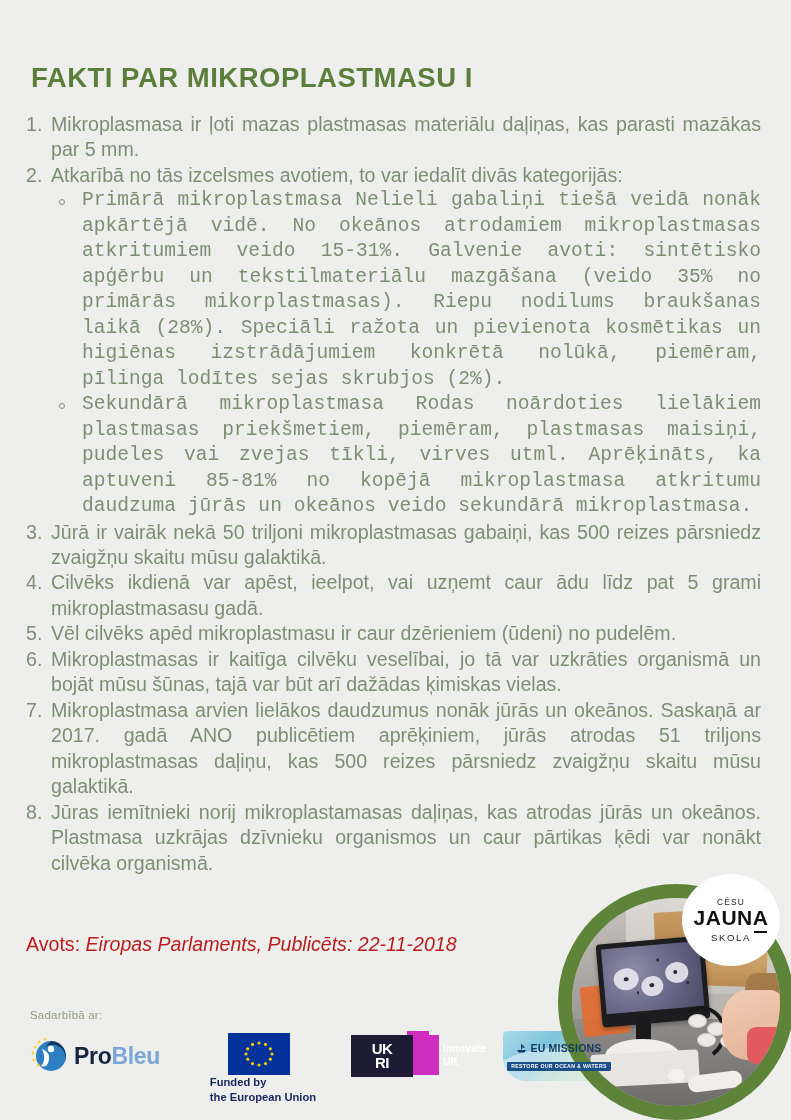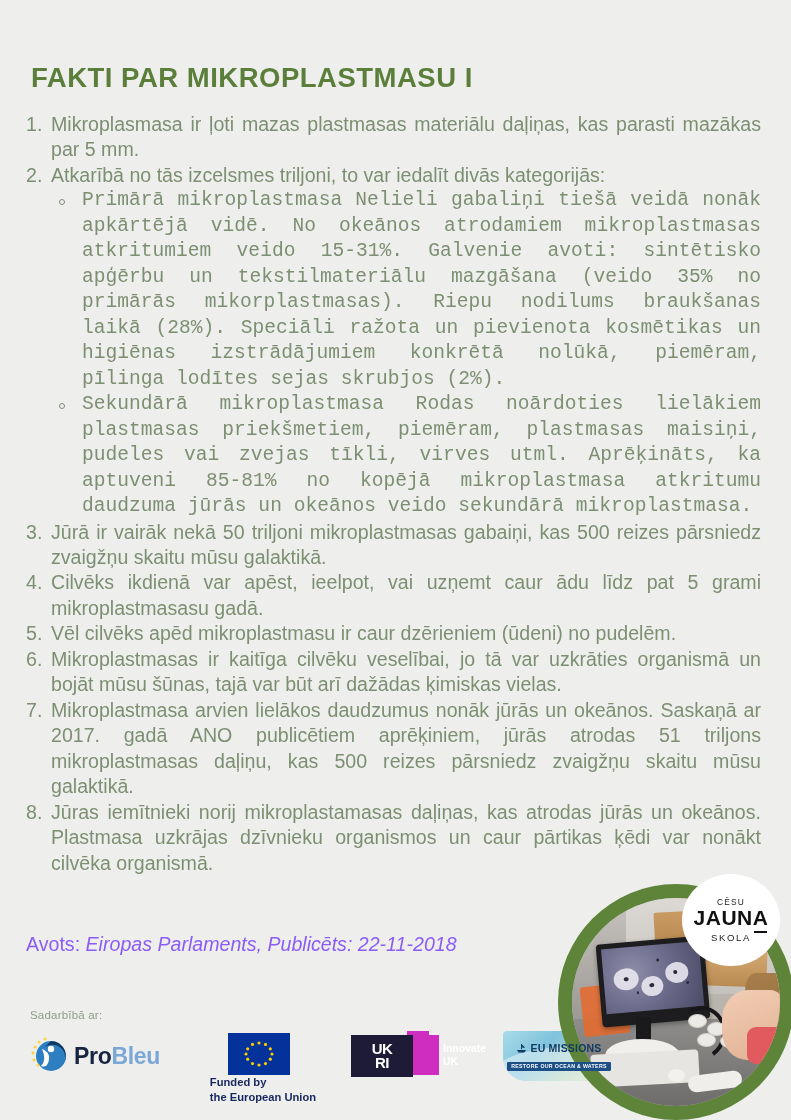--- a/index.html
+++ b/index.html
@@ -95,21 +95,21 @@
     border-radius: 50%;
     box-sizing: border-box;
   }
 
   
   .source {
     position: absolute;
     left: 26px;
     top: 933px;
     font-size: 19.6px;
-    color: #8b5cf6;
+    color: #b91c1c;
   }
   .source .em {
     font-style: italic;
   }
 
   
   .partners-label {
     position: absolute;
     left: 30px;
     top: 1009px;
@@ -468,21 +468,21 @@
   <h1 class="title">FAKTI PAR MIKROPLASTMASU I</h1>
 
   <div class="content">
     <ol class="facts">
 
       <li class="fact" style="--num: &quot;1.&quot;;">
         <span class="txt">Mikroplasmasa ir ļoti mazas plastmasas materiālu daļiņas, kas parasti mazākas par 5 mm.</span>
       </li>
 
       <li class="fact" style="--num: &quot;2.&quot;;">
-        <span class="txt">Atkarībā no tās izcelsmes triljoni, to var iedalīt divās kategorijās:</span>
+        <span class="txt">Atkarībā no tās izcelsmes avotiem, to var iedalīt divās kategorijās:</span>
         <ul class="subs">
           <li class="sub">
             <span>Primārā mikroplastmasa Nelieli gabaliņi tiešā veidā nonāk apkārtējā vidē. No okeānos atrodamiem mikroplastmasas atkritumiem veido 15-31%. Galvenie avoti: sintētisko apģērbu un tekstilmateriālu mazgāšana (veido 35% no primārās mikorplastmasas). Riepu nodilums braukšanas laikā (28%). Speciāli ražota un pievienota kosmētikas un higiēnas izstrādājumiem konkrētā nolūkā, piemēram, pīlinga lodītes sejas skrubjos (2%).</span>
           </li>
           <li class="sub">
             <span>Sekundārā mikroplastmasa Rodas noārdoties lielākiem plastmasas priekšmetiem, piemēram, plastmasas maisiņi, pudeles vai zvejas tīkli, virves utml. Aprēķināts, ka aptuveni 85-81% no kopējā mikroplastmasa atkritumu daudzuma jūrās un okeānos veido sekundārā mikroplastmasa.</span>
           </li>
         </ul>
       </li>
 

